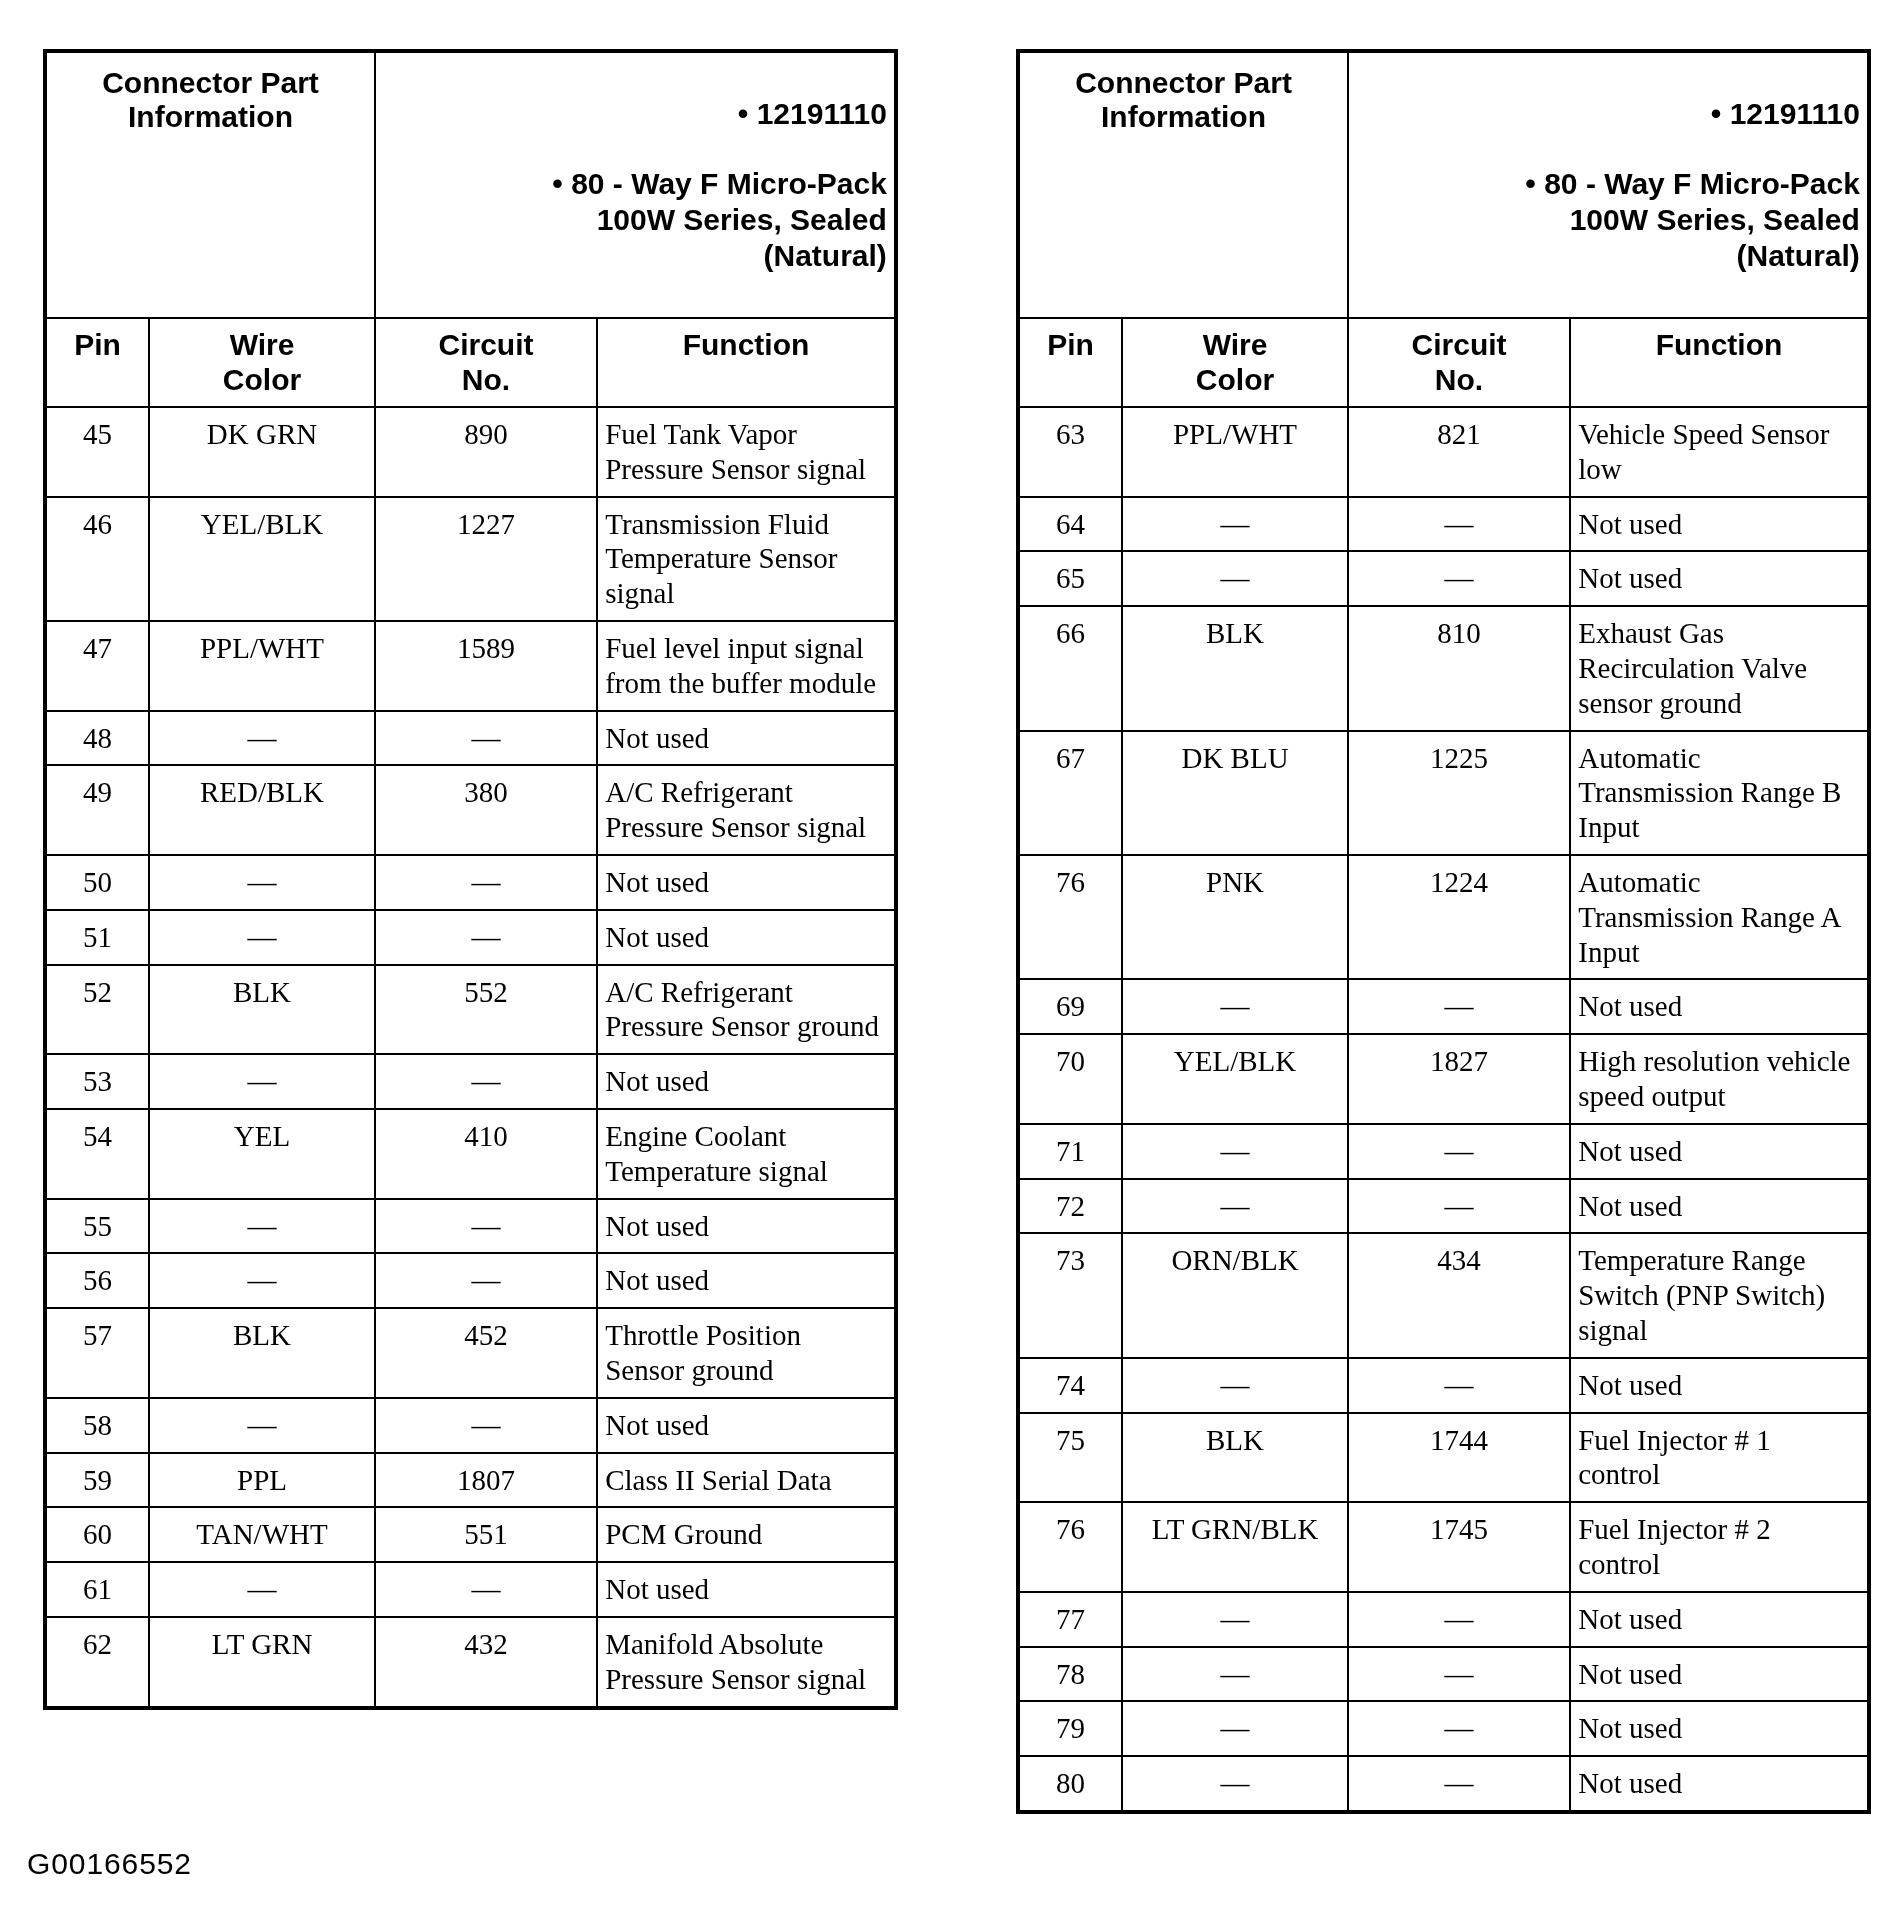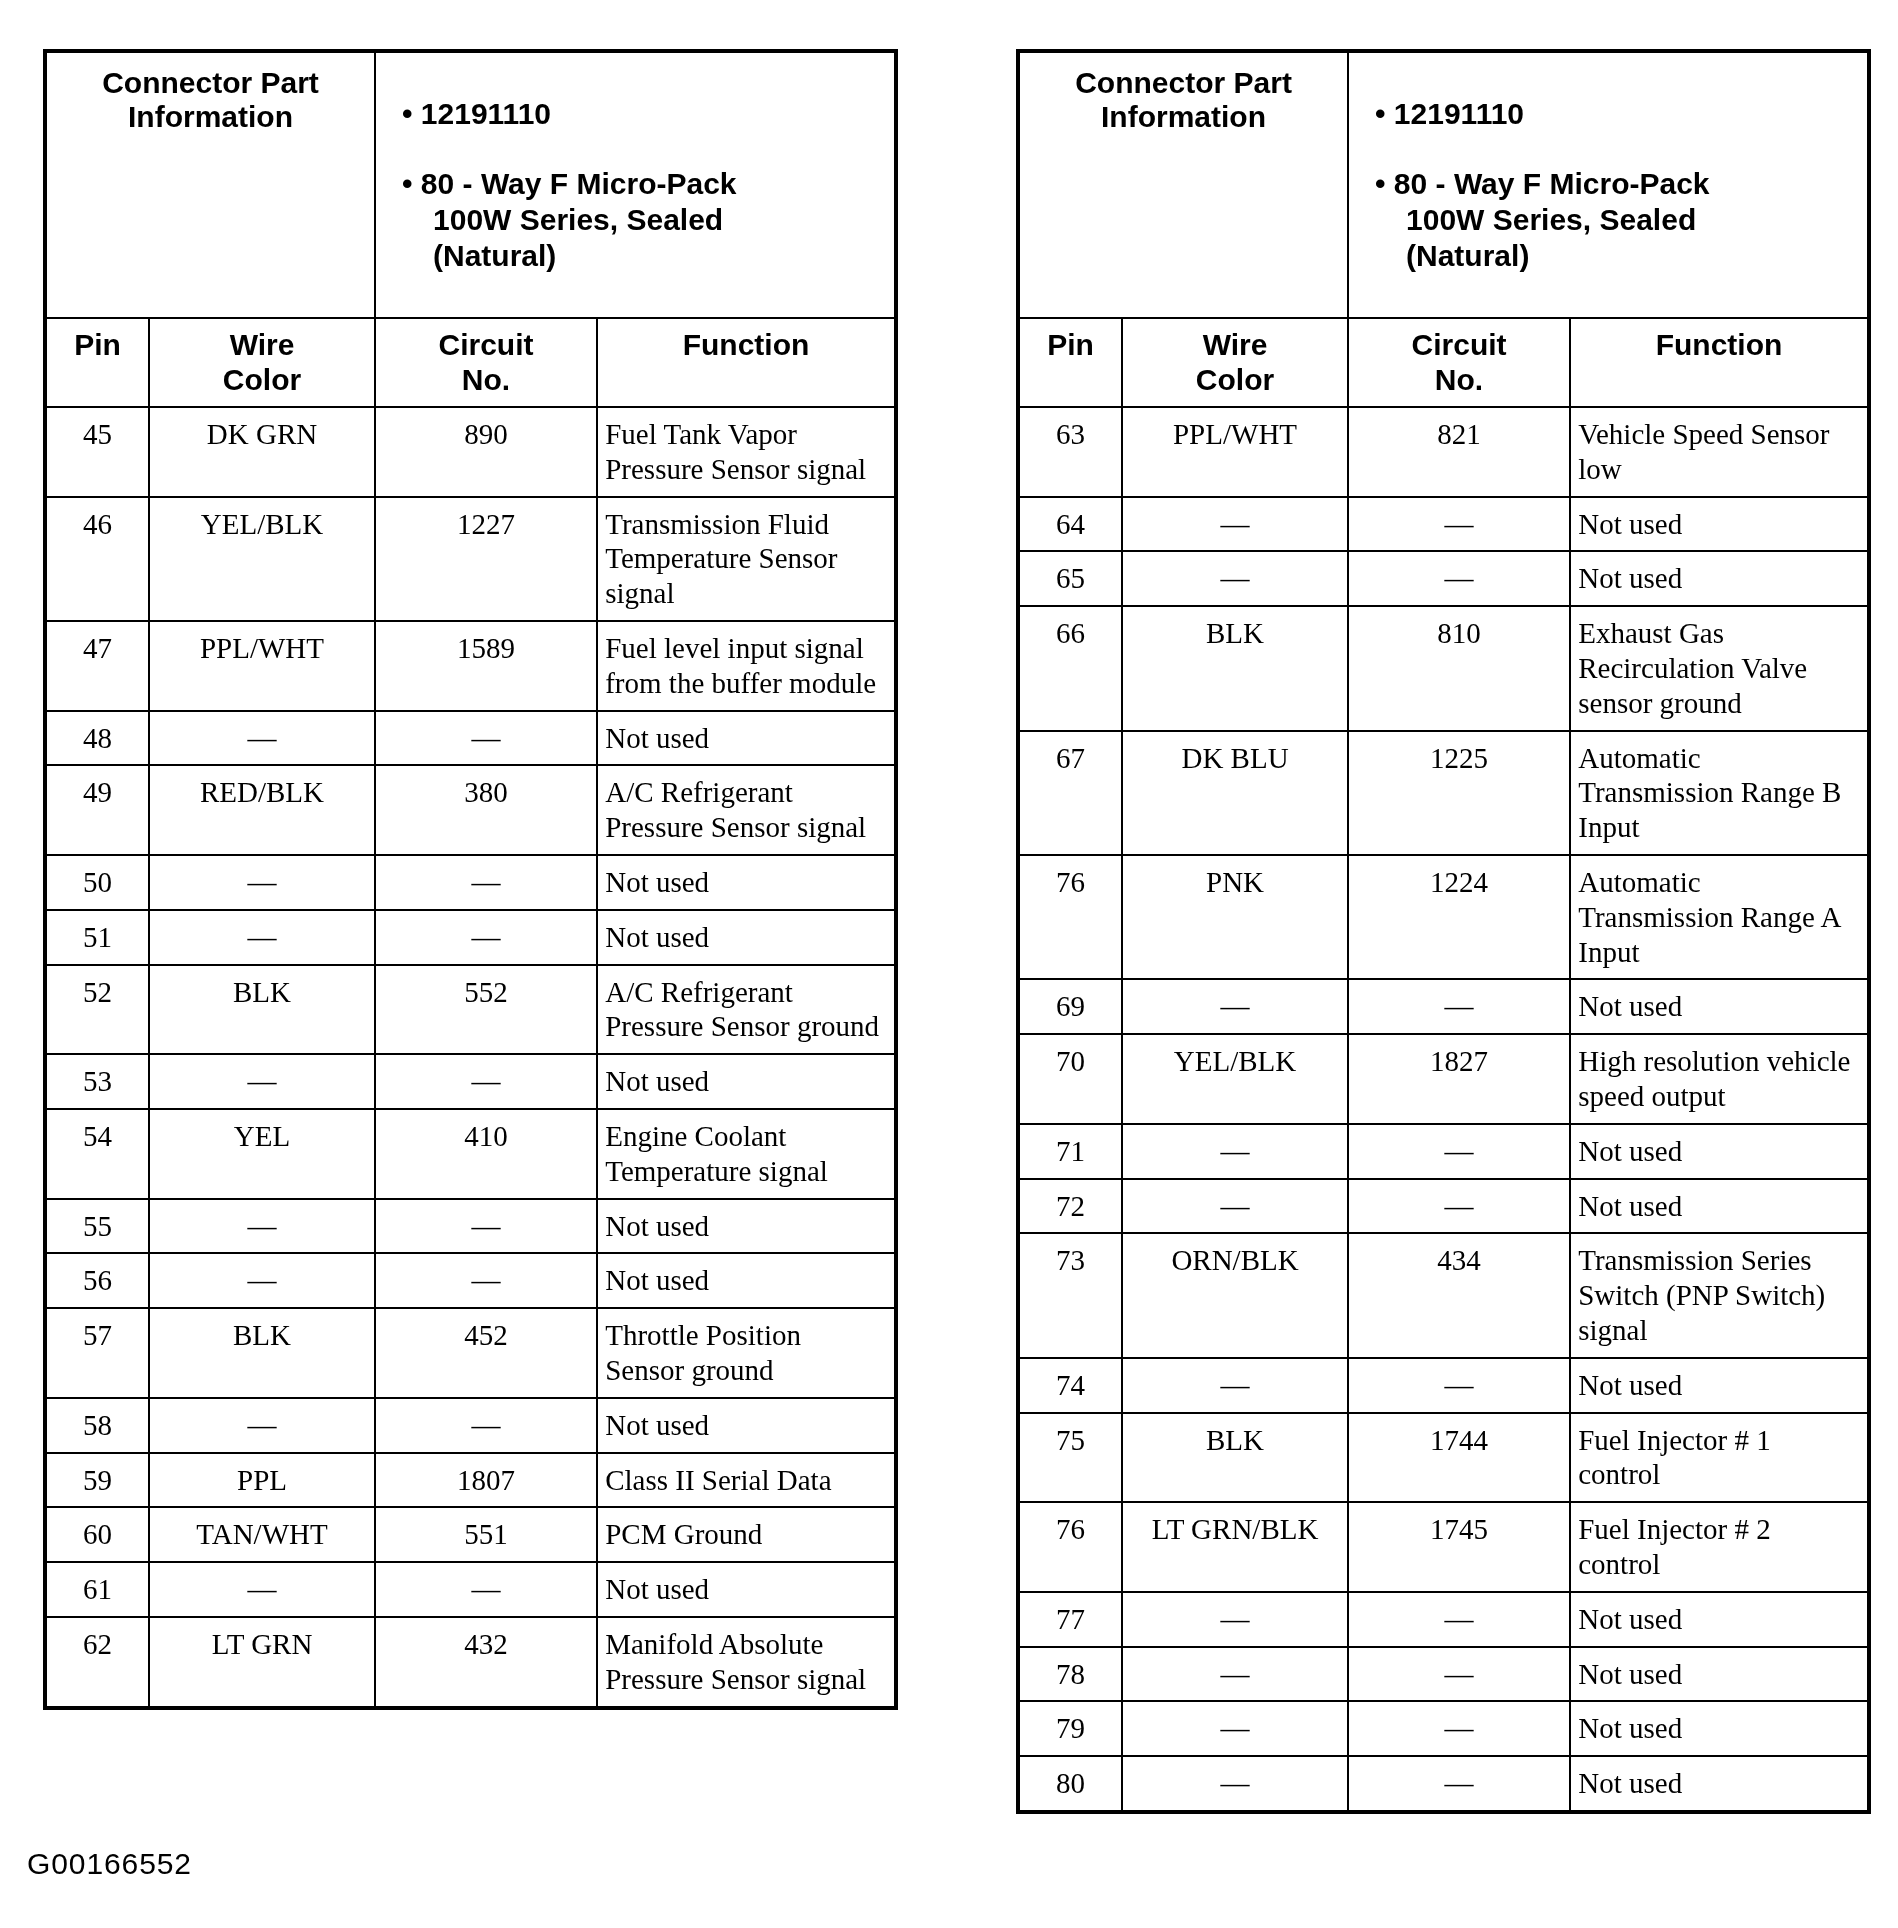--- a/index.html
+++ b/index.html
@@ -25,21 +25,21 @@
 
   th {
     font-family: "Liberation Sans", sans-serif;
     font-size: 30px;
     font-weight: bold;
     vertical-align: top;
     white-space: pre-line;
     padding: 9px 7.2px;
   }
   th.hdr-title { text-align: center; padding-top: 12.7px; }
-  th.hdr-details { text-align: left; padding-left: 26px; }
+  th.hdr-details { text-align: right; padding-left: 33px; }
   .detail {
     padding-left: 31px;
     text-indent: -31px;
     line-height: 1.2;
     white-space: pre-line;
   }
   th.col-h { line-height: 1.15; }
 
   td {
     font-size: 29px;
@@ -285,21 +285,21 @@
           <tr>
             <td class="c0">72</td>
             <td class="c1">—</td>
             <td class="c2">—</td>
             <td class="c3">Not used</td>
           </tr>
           <tr>
             <td class="c0">73</td>
             <td class="c1">ORN/BLK</td>
             <td class="c2">434</td>
-            <td class="c3">Transmission Series Switch (PNP Switch) signal</td>
+            <td class="c3">Temperature Range Switch (PNP Switch) signal</td>
           </tr>
           <tr>
             <td class="c0">74</td>
             <td class="c1">—</td>
             <td class="c2">—</td>
             <td class="c3">Not used</td>
           </tr>
           <tr>
             <td class="c0">75</td>
             <td class="c1">BLK</td>

